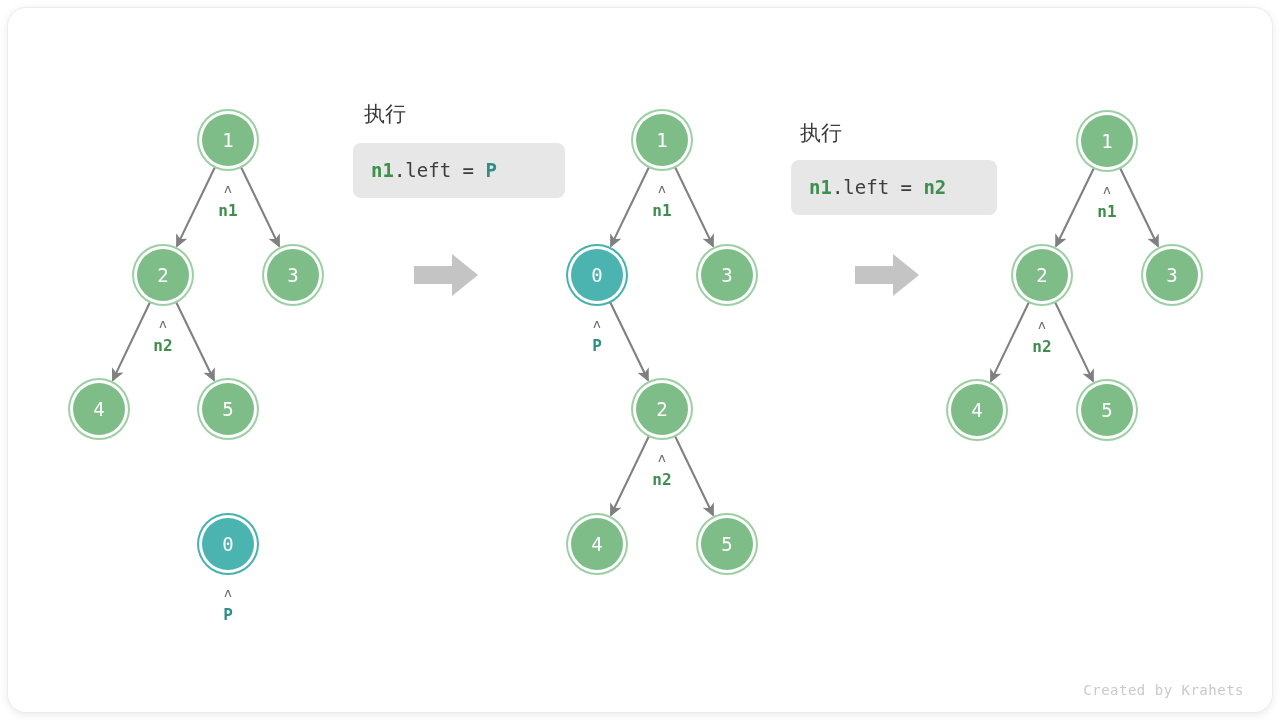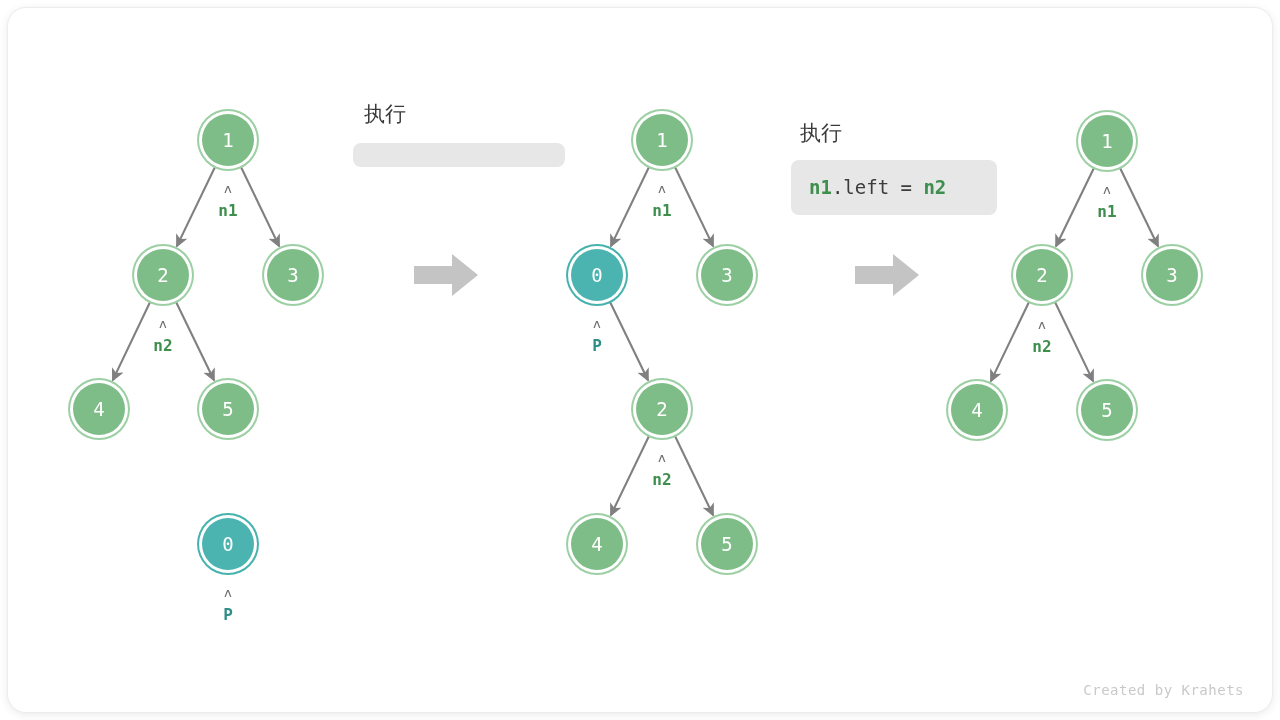--- a/index.html
+++ b/index.html
@@ -214,20 +214,21 @@
           <span class="pname green">n1</span>
         </div>
         <div class="ptr" style="left: 1042px; top: 318px;">
           <span class="caret">ʌ</span>
           <span class="pname green">n2</span>
         </div>
       </div>
     <div id="anno-layer">
         <div class="exec-label" style="left: 364px; top: 100px;">执行</div>
         <div class="code-box" style="left: 353px; top: 143px; width: 212px;">
+          <span class="ln"><span class="tok-green">n1</span><span class="tok-plain">.left = </span><span class="tok-teal">P</span></span>
         </div>
         <div class="exec-label" style="left: 800px; top: 119px;">执行</div>
         <div class="code-box" style="left: 791px; top: 160px; width: 206px;">
           <span class="ln"><span class="tok-green">n1</span><span class="tok-plain">.left = </span><span class="tok-green">n2</span></span>
         </div>
       </div>
     <div id="arrow-layer">
         <div class="block-arrow" style="left: 414px; top: 253px;"><svg viewBox="0 0 64 44" width="64" height="44">
             <path d="M0,13 L38,13 L38,1 L64,22 L38,43 L38,31 L0,31 Z" fill="#c4c4c4"></path>
           </svg></div>

